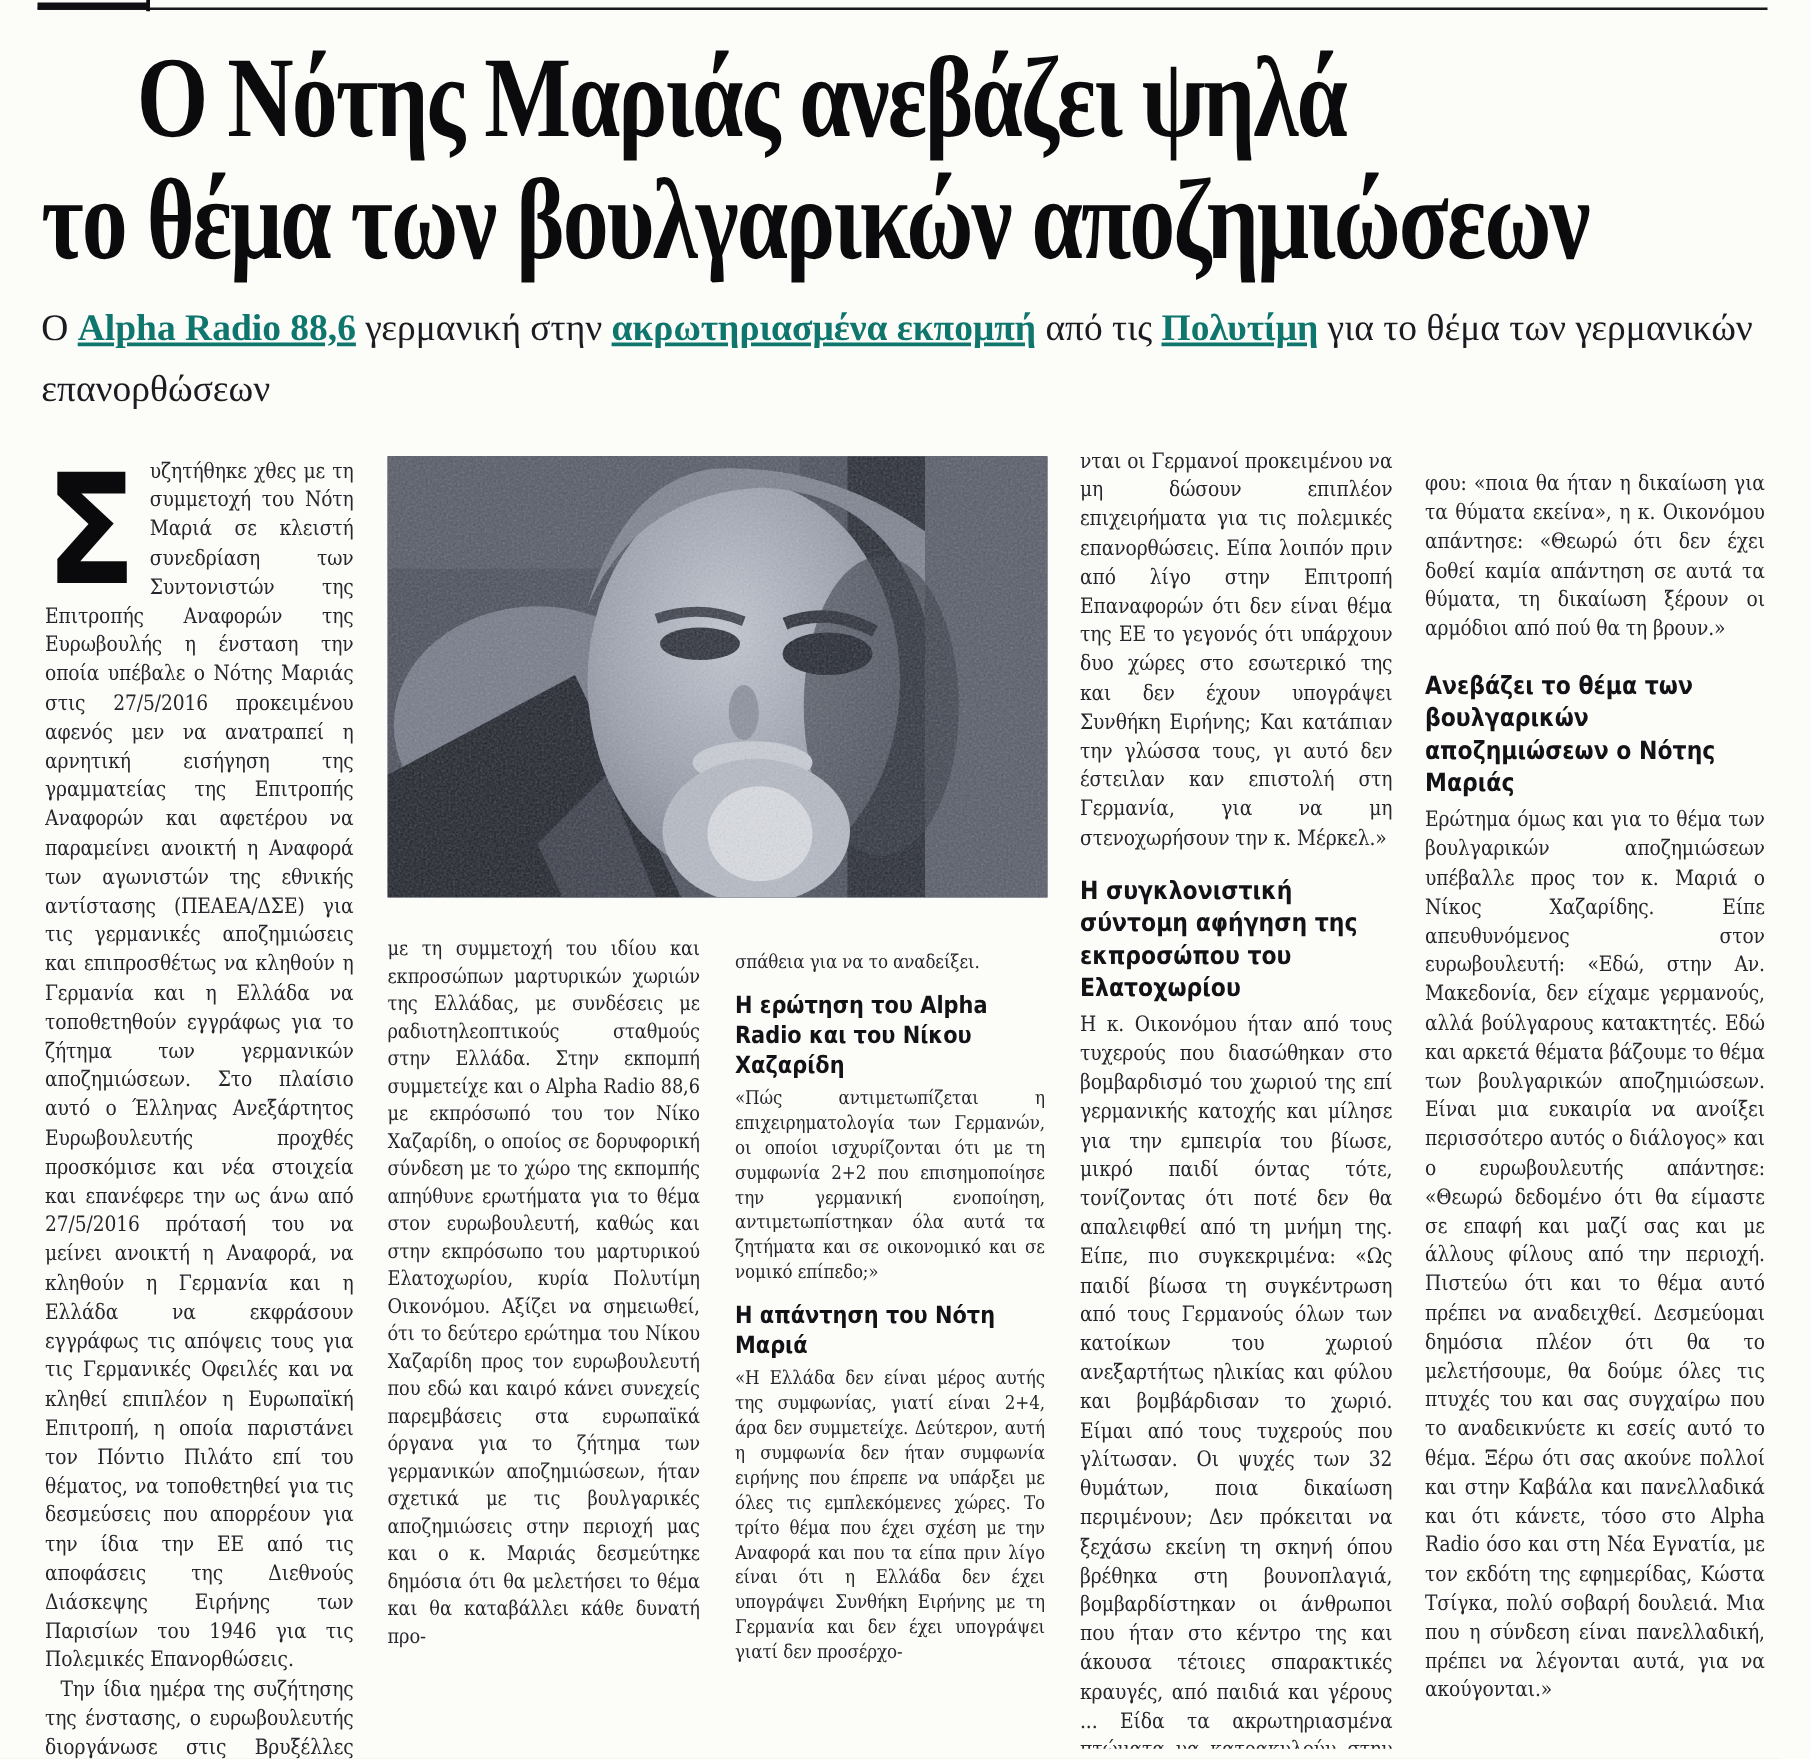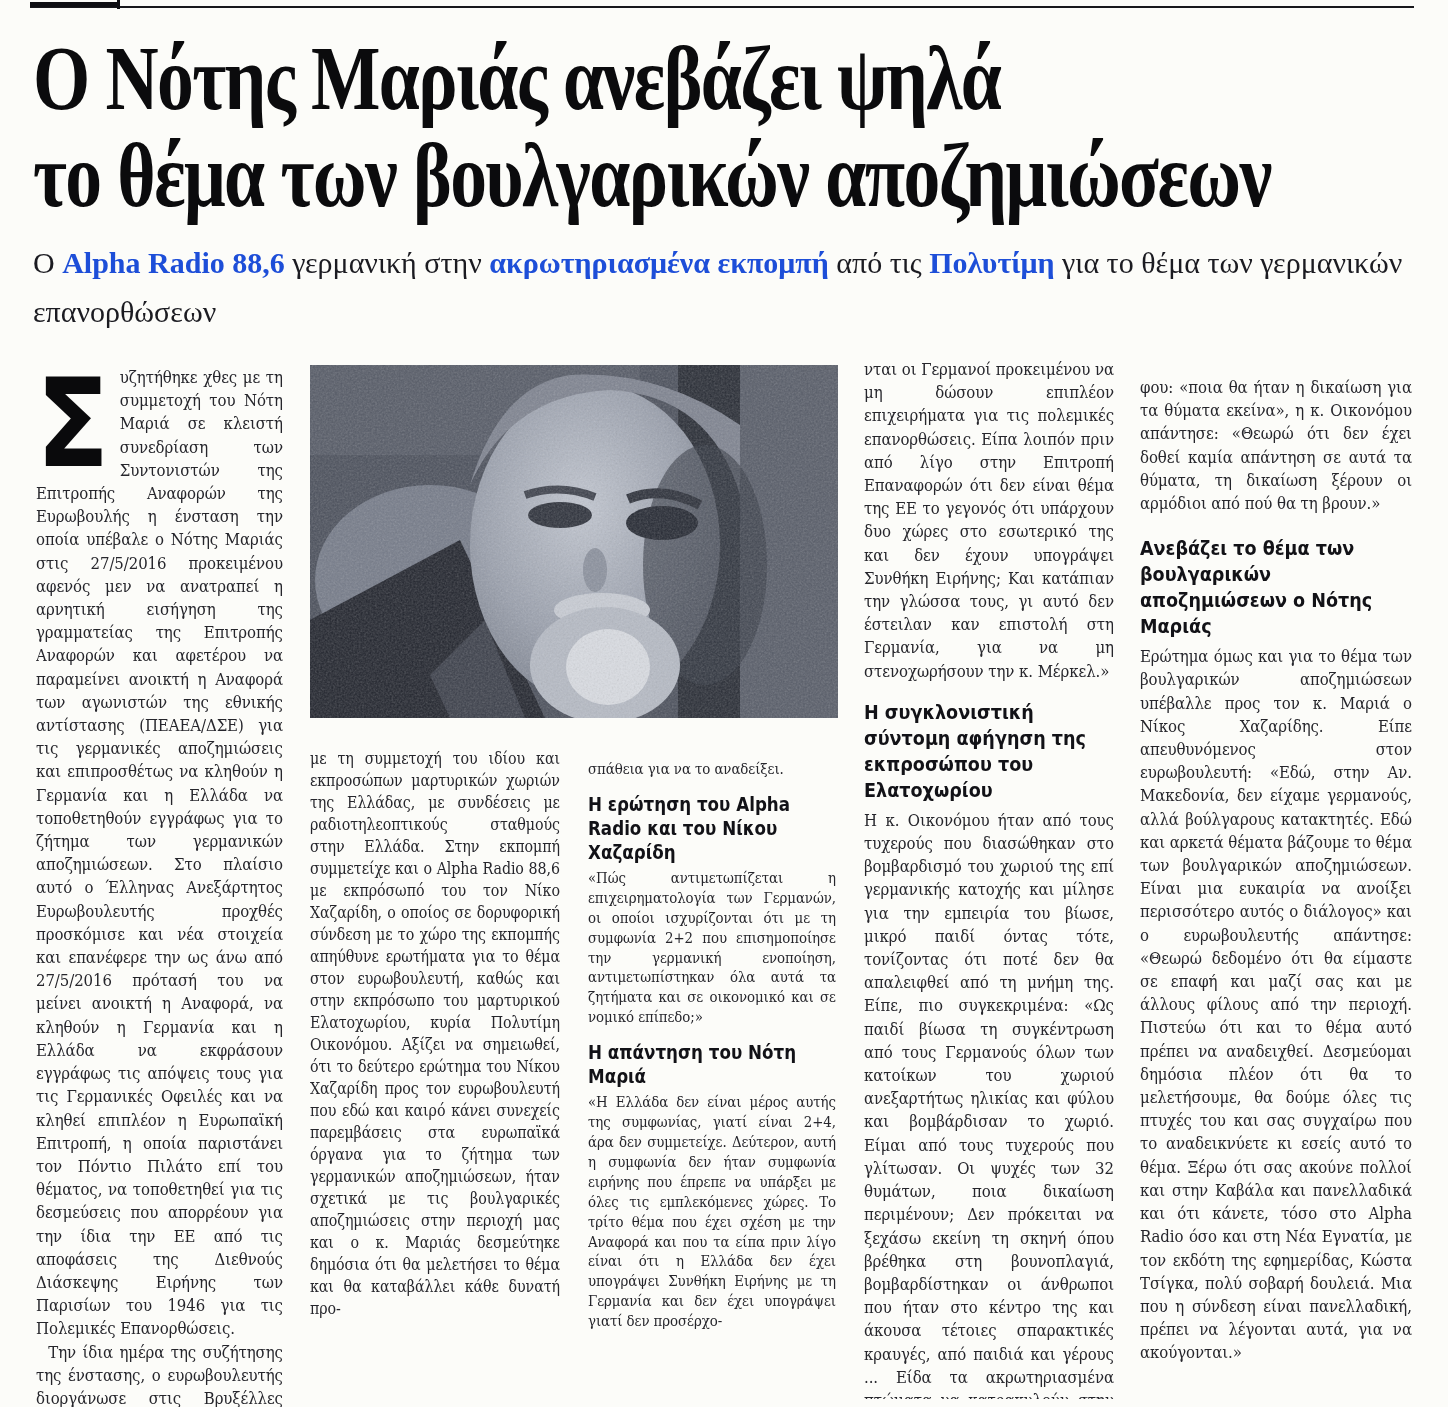--- a/index.html
+++ b/index.html
@@ -8,35 +8,35 @@
     position:relative; width:1448px; height:1407px; margin:0 auto;
     background:#fcfcf9; overflow:hidden;
     font-family:"DejaVu Serif", serif; color:#24242a;
   }
   
   .rule-thin{position:absolute; left:30px; top:6px; width:1384px; height:2px; background:#17171c;}
   .rule-thick{position:absolute; left:30px; top:2px; width:90px; height:5px; background:#0e0e13;}
   .rule-tick{position:absolute; left:117px; top:0; width:3px; height:9px; background:#0e0e13;}
 
   
-  .headline{position:absolute; left:33px; top:30px; width:1400px; color:#0b0b0d;}
+  .headline{position:absolute; left:33px; top:30px; width:1400px; color:#0b0b0d;text-align:center;}
   .headline .hl-line{
     display:block; white-space:nowrap;
     font-family:"Liberation Serif", serif; font-weight:700;
     font-size:92px; line-height:97px; letter-spacing:-2px;
     transform:scaleX(0.80); transform-origin:0 50%;
   }
 
   
   .subtitle{
     position:absolute; left:33px; top:238px; width:1396px;
     font-family:"Liberation Serif", serif;
     font-size:30px; line-height:49px; color:#1b1b21; letter-spacing:0;
   }
-  .subtitle .b{font-weight:700; color:#1d4ed8;}
+  .subtitle .b{font-weight:700; color:#0f766e;text-decoration:underline;}
 
   
   .photo{position:absolute; left:310px; top:365px; width:528px; height:353px; overflow:hidden; background:#474c58;}
   .photo svg{display:block;}
 
   
   .col{position:absolute; overflow:hidden;}
   .squeeze{transform:scaleX(0.88); transform-origin:0 0; width:113.6%;}
   .col p{
     margin:0; text-align:justify;

